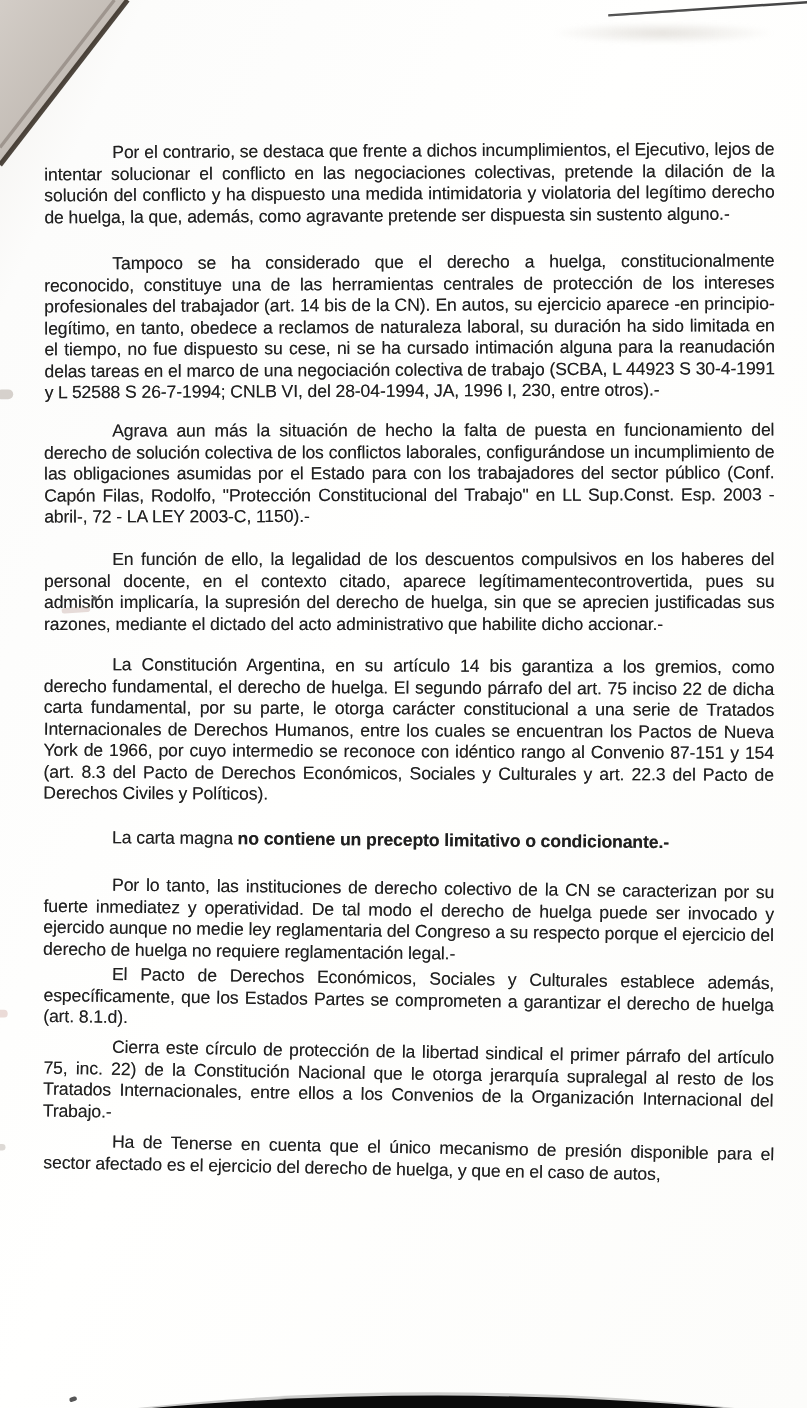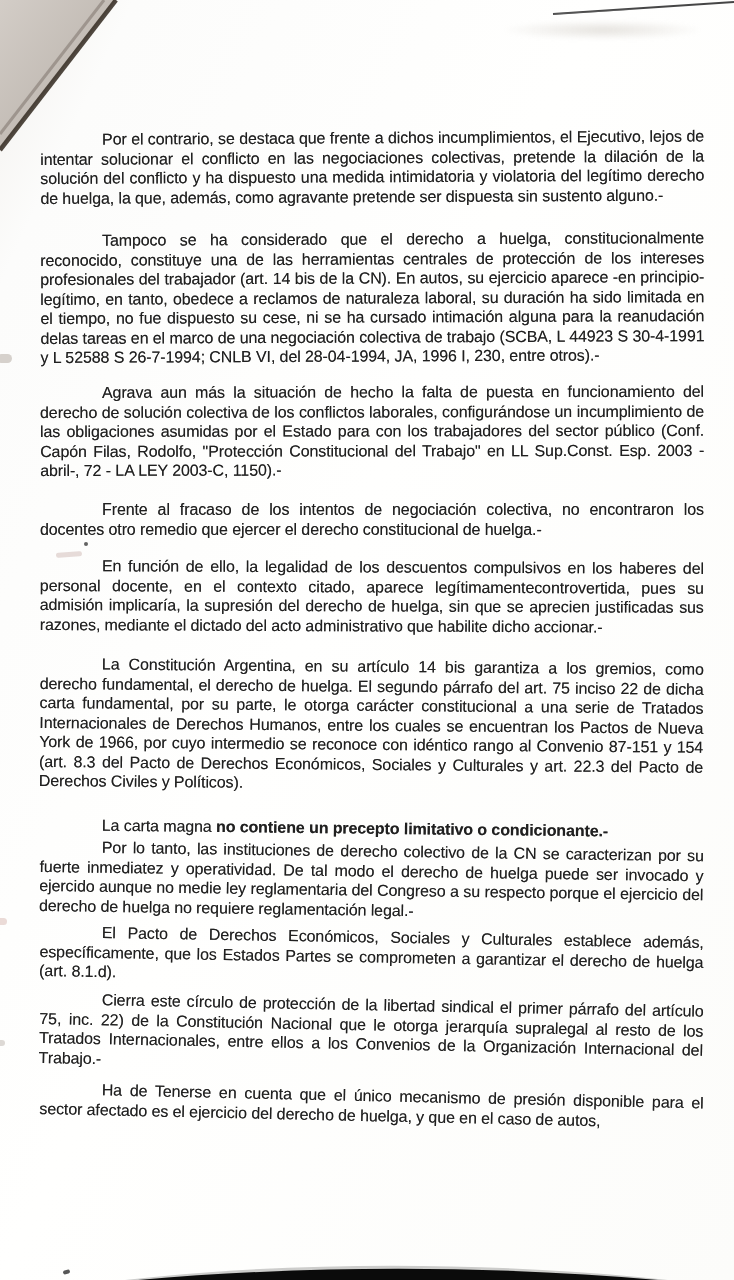--- a/index.html
+++ b/index.html
@@ -53,21 +53,20 @@
 </style>
 </head>
 <body>
 
 <div class="page">
 
   <div class="textblock">
     <p class="para">Por el contrario, se destaca que frente a dichos incumplimientos, el Ejecutivo, lejos de intentar solucionar el conflicto en las negociaciones colectivas, pretende la dilación de la solución del conflicto y ha dispuesto una medida intimidatoria y violatoria del legítimo derecho de huelga, la que, además, como agravante pretende ser dispuesta sin sustento alguno.-</p>
     <p class="para">Tampoco se ha considerado que el derecho a huelga, constitucionalmente reconocido, constituye una de las herramientas centrales de protección de los intereses profesionales del trabajador (art. 14 bis de la CN). En autos, su ejercicio aparece -en principio- legítimo, en tanto, obedece a reclamos de naturaleza laboral, su duración ha sido limitada en el tiempo, no fue dispuesto su cese, ni se ha cursado intimación alguna para la reanudación delas tareas en el marco de una negociación colectiva de trabajo (SCBA, L 44923 S 30-4-1991 y L 52588 S 26-7-1994; CNLB VI, del 28-04-1994, JA, 1996 I, 230, entre otros).-</p>
     <p class="para">Agrava aun más la situación de hecho la falta de puesta en funcionamiento del derecho de solución colectiva de los conflictos laborales, configurándose un incumplimiento de las obligaciones asumidas por el Estado para con los trabajadores del sector público (Conf. Capón Filas, Rodolfo, "Protección Constitucional del Trabajo" en LL Sup.Const. Esp. 2003 -abril-, 72 - LA LEY 2003-C, 1150).-</p>
-    <p class="para">Frente al fracaso de los intentos de negociación colectiva, no encontraron los docentes otro remedio que ejercer el derecho constitucional de huelga.-</p>
     <p class="para">En función de ello, la legalidad de los descuentos compulsivos en los haberes del personal docente, en el contexto citado, aparece legítimamentecontrovertida, pues su admisión implicaría, la supresión del derecho de huelga, sin que se aprecien justificadas sus razones, mediante el dictado del acto administrativo que habilite dicho accionar.-</p>
     <p class="para">La Constitución Argentina, en su artículo 14 bis garantiza a los gremios, como derecho fundamental, el derecho de huelga. El segundo párrafo del art. 75 inciso 22 de dicha carta fundamental, por su parte, le otorga carácter constitucional a una serie de Tratados Internacionales de Derechos Humanos, entre los cuales se encuentran los Pactos de Nueva York de 1966, por cuyo intermedio se reconoce con idéntico rango al Convenio 87-151 y 154 (art. 8.3 del Pacto de Derechos Económicos, Sociales y Culturales y art. 22.3 del Pacto de Derechos Civiles y Políticos).</p>
     <p class="para"><span>La carta magna </span><span class="bold">no contiene un precepto limitativo o condicionante.-</span></p>
     <p class="para">Por lo tanto, las instituciones de derecho colectivo de la CN se caracterizan por su fuerte inmediatez y operatividad. De tal modo el derecho de huelga puede ser invocado y ejercido aunque no medie ley reglamentaria del Congreso a su respecto porque el ejercicio del derecho de huelga no requiere reglamentación legal.-</p>
     <p class="para">El Pacto de Derechos Económicos, Sociales y Culturales establece además, específicamente, que los Estados Partes se comprometen a garantizar el derecho de huelga (art. 8.1.d).</p>
     <p class="para">Cierra este círculo de protección de la libertad sindical el primer párrafo del artículo 75, inc. 22) de la Constitución Nacional que le otorga jerarquía supralegal al resto de los Tratados Internacionales, entre ellos a los Convenios de la Organización Internacional del Trabajo.-</p>
     <p class="para">Ha de Tenerse en cuenta que el único mecanismo de presión disponible para el sector afectado es el ejercicio del derecho de huelga, y que en el caso de autos,</p>
   </div>
 
   <div class="artifact smudge-top"></div>

